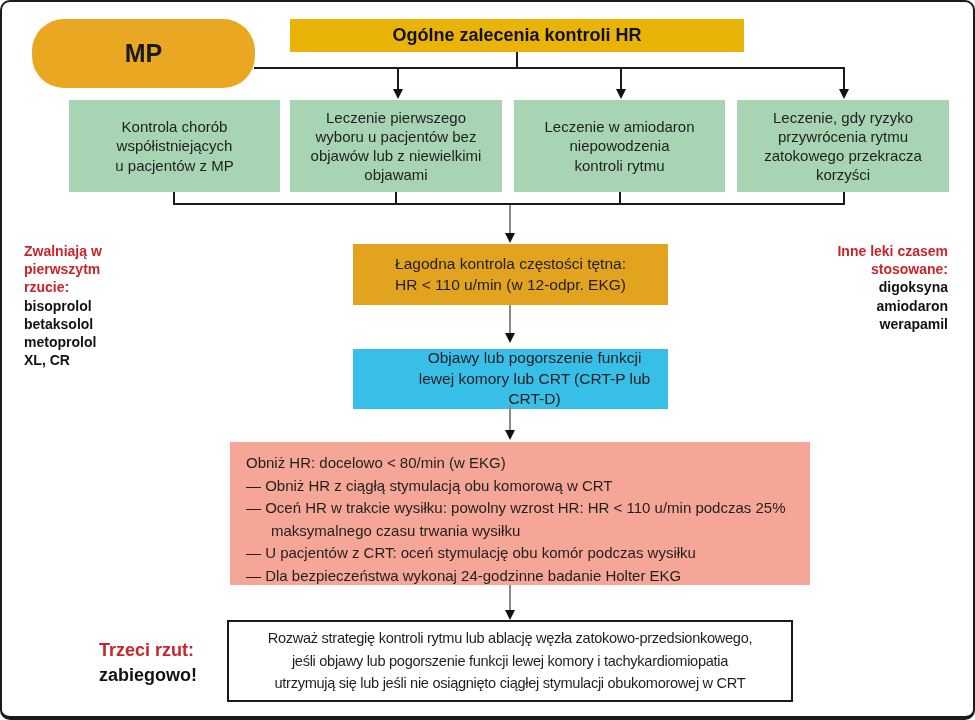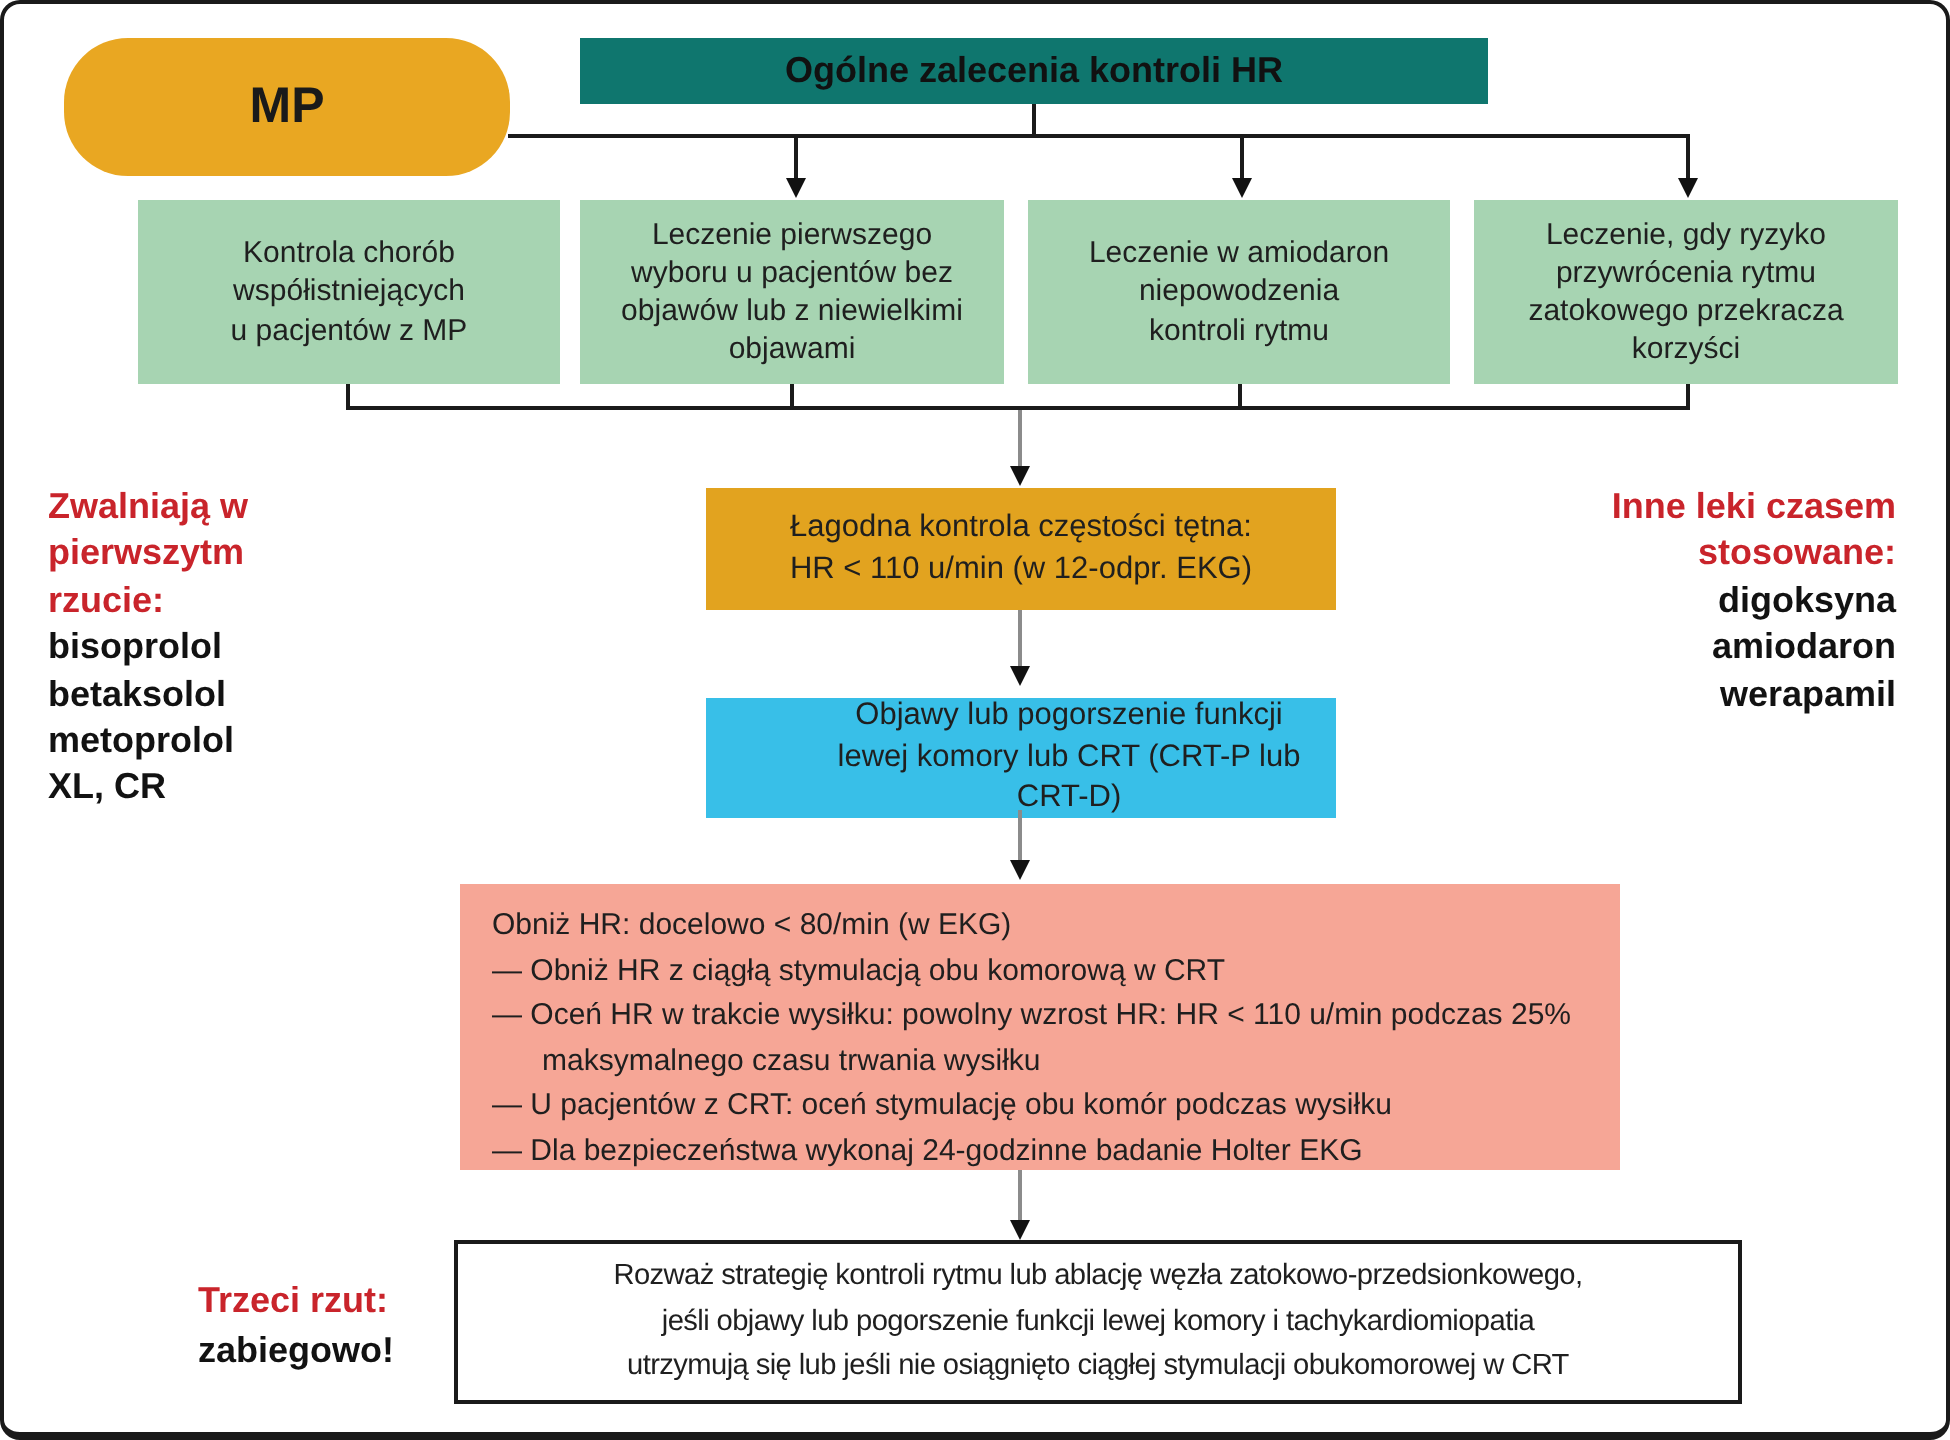--- a/index.html
+++ b/index.html
@@ -3,29 +3,29 @@
 <meta charset="utf-8">
 <style>
   html,body{margin:0;padding:0;background:#fff;font-family:"Liberation Sans",sans-serif;}
   .stage{position:relative;width:975px;height:720px;background:#fff;box-sizing:border-box;
          border:2px solid #1a1a1a;border-bottom-width:4px;border-radius:10px;overflow:hidden;}
   .box{position:absolute;display:flex;align-items:center;justify-content:center;
        box-sizing:border-box;color:#1f1f1f;}
   .pre{white-space:pre-line;}
   .center{text-align:center;}
   .mp{background:#e9a722;font-weight:bold;font-size:25px;color:#1a1a1a;}
-  .hdr{background:#0f766e;font-weight:bold;font-size:18px;color:#111;}
+  .hdr{background:#eab308;font-weight:bold;font-size:18px;color:#111;}
   .green{background:#a7d4b2;font-size:15px;line-height:1.28;}
   .gold{background:#e2a31f;font-size:15.5px;line-height:1.35;}
   .blue{background:#38bfe8;font-size:15.5px;line-height:1.35;}
   .pink{background:#f6a696;font-size:15px;line-height:1.5;justify-content:flex-start;
         align-items:flex-start;padding:10px 10px 10px 16px;text-align:left;}
   .white{background:#fff;border:2px solid #1a1a1a;font-size:14.6px;line-height:1.55;
          letter-spacing:-0.3px;}
-  .note{position:absolute;font-weight:bold;font-size:18px;line-height:1.3;}
+  .note{position:absolute;font-weight:bold;font-size:14px;line-height:1.3;}
   .note .red{color:#c9242b;}
   .note .blk{color:#121212;}
   .hline,.vline{position:absolute;background:#1a1a1a;}
   .vgray{position:absolute;background:#8b8b8b;}
   .ah{position:absolute;width:0;height:0;border-left:5px solid transparent;
       border-right:5px solid transparent;border-top:10px solid #111;}
 </style>
 </head>
 <body>
 
@@ -101,21 +101,21 @@
 — Obniż HR z ciągłą stymulacją obu komorową w CRT
 — Oceń HR w trakcie wysiłku: powolny wzrost HR: HR &lt; 110 u/min podczas 25%
 &nbsp;&nbsp;&nbsp;&nbsp;&nbsp;&nbsp;maksymalnego czasu trwania wysiłku
 — U pacjentów z CRT: oceń stymulację obu komór podczas wysiłku
 — Dla bezpieczeństwa wykonaj 24-godzinne badanie Holter EKG</span>
   </div>
 
   <div class="vgray" style="left:507px;top:583px;width:2px;height:25px;"></div>
   <div class="ah" style="left:503px;top:608px;"></div>
 
-  <div class="box white center" style="left:225px;top:618px;width:644px;height:82px;">
+  <div class="box white center" style="left:225px;top:618px;width:566px;height:82px;">
     <span class="pre center">Rozważ strategię kontroli rytmu lub ablację węzła zatokowo-przedsionkowego,
 jeśli objawy lub pogorszenie funkcji lewej komory i tachykardiomiopatia
 utrzymują się lub jeśli nie osiągnięto ciągłej stymulacji obukomorowej w CRT</span>
   </div>
 
   <div class="note" style="left:22px;top:240px;width:185px;text-align:left;">
     <div class="pre red">Zwalniają w
 pierwszytm
 rzucie:</div>
     <div class="pre blk">bisoprolol

